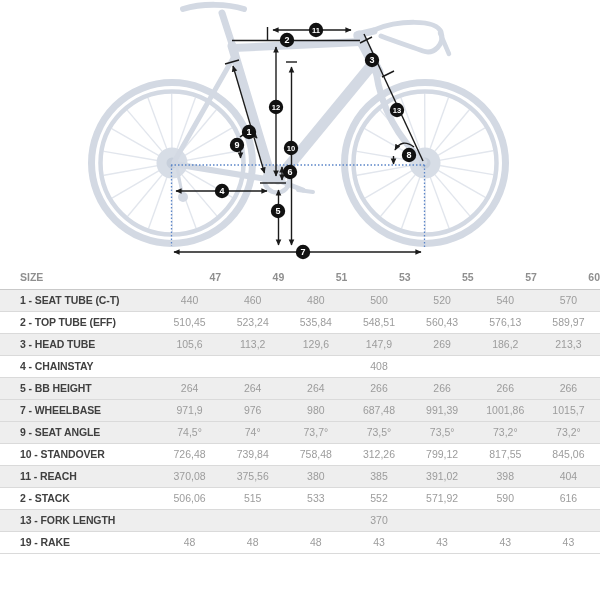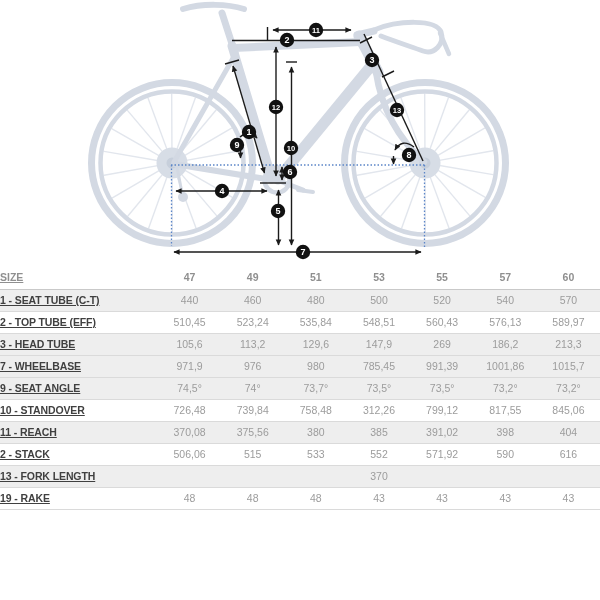--- a/index.html
+++ b/index.html
@@ -7,22 +7,22 @@
   #page{width:600px;height:600px;overflow:hidden;background:#fff;}
   figure{margin:0;}
   #diagram-wrap{width:600px;height:266px;}
   
   table{width:600px;border-collapse:collapse;table-layout:fixed;}
   col.c-label{width:158px;}
   th,td{padding:0;height:21px;font-size:10.5px;line-height:21px;text-align:center;
     border-bottom:1px solid #dadada;color:#9c9c9c;font-weight:400;
     white-space:nowrap;overflow:hidden;}
   thead th{height:23px;line-height:23px;color:#8f8f8f;font-weight:700;
-    border-bottom:1px solid #c9c9c9;}
-  th.lbl,td.lbl{text-align:left;text-decoration:underline;}
+    border-bottom:1px solid #c9c9c9;text-align:right;}
+  th.lbl,td.lbl{text-align:left;padding-left:20px;}
   td.lbl{color:#404040;font-weight:700;letter-spacing:-0.1px;}
   tr.alt td{background:#eeeeee;}
 </style>
 </head>
 <body>
 
 <div id="page">
 
   <figure id="diagram-wrap">
     <svg width="600" height="266" viewBox="0 0 600 266">
@@ -235,26 +235,46 @@
         <tr class="alt">
           <td class="lbl">3 - HEAD TUBE</td>
           <td>105,6</td>
           <td>113,2</td>
           <td>129,6</td>
           <td>147,9</td>
           <td>269</td>
           <td>186,2</td>
           <td>213,3</td>
         </tr>
+        <tr>
+          <td class="lbl">4 - CHAINSTAY</td>
+          <td></td>
+          <td></td>
+          <td></td>
+          <td>408</td>
+          <td></td>
+          <td></td>
+          <td></td>
+        </tr>
+        <tr class="alt">
+          <td class="lbl">5 - BB HEIGHT</td>
+          <td>264</td>
+          <td>264</td>
+          <td>264</td>
+          <td>266</td>
+          <td>266</td>
+          <td>266</td>
+          <td>266</td>
+        </tr>
         <tr class="alt">
           <td class="lbl">7 - WHEELBASE</td>
           <td>971,9</td>
           <td>976</td>
           <td>980</td>
-          <td>785,45</td>
+          <td>687,48</td>
           <td>991,39</td>
           <td>1001,86</td>
           <td>1015,7</td>
         </tr>
         <tr class="alt">
           <td class="lbl">9 - SEAT ANGLE</td>
           <td>74,5°</td>
           <td>74°</td>
           <td>73,7°</td>
           <td>73,5°</td>

